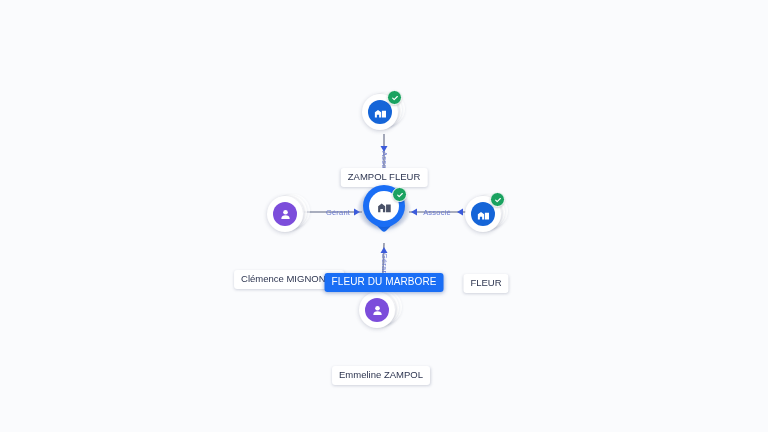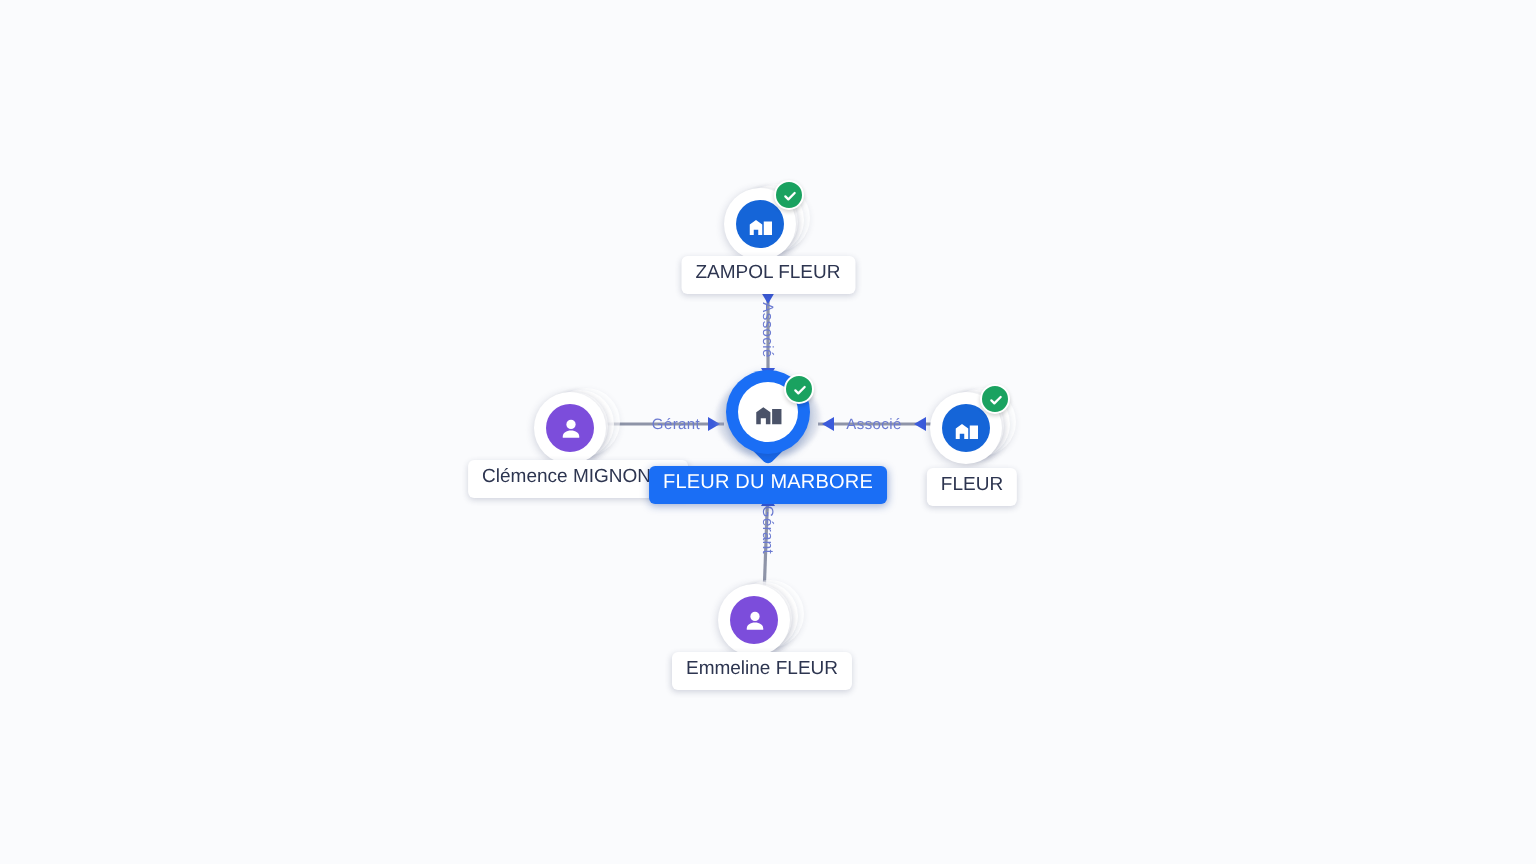--- a/index.html
+++ b/index.html
@@ -168,20 +168,21 @@
     transform: translateX(-50%);
     background: #ffffff;
     color: #2d3550;
     font-size: 9.5px;
     line-height: 1;
     padding: 4px 7px 5px 7px;
     border-radius: 3px;
     box-shadow: 0 1px 3px rgba(40,50,90,0.20);
     white-space: nowrap;
     font-family: "Liberation Sans", sans-serif;
+    margin-top: 40px;
   }
   .node-label.selected {
     background: #1a6ef5;
     color: #ffffff;
     font-size: 10px;
     letter-spacing: 0.1px;
     box-shadow: 0 1px 4px rgba(20,60,150,0.40);
     z-index: 40;
   }
   .node.z-top  { z-index: 50; }
@@ -284,21 +285,21 @@
       <div class="stack s3"></div>
       <div class="disc">
         <div class="inner-circle person">
           <svg width="15" height="15" viewBox="0 0 24 24" aria-hidden="true">
             <circle cx="12" cy="8.3" r="3.7" fill="#ffffff"></circle>
             <path fill="#ffffff" d="M12 13.2c-3.7 0-6.6 2.1-6.6 4.7V19h13.2v-1.1c0-2.6-2.9-4.7-6.6-4.7z"></path>
           </svg>
         </div>
       </div>
     </div>
-    <div class="node-label" style="left:0px; top:15px;">Emmeline FLEUR</div>
+    <div class="node-label" style="left:0px; top:15px;">Emmeline ZAMPOL</div>
   </div>
 
   <div class="node z-top" style="left:384px; top:211px;">
     <div class="node-marker" style="left:-22px; top:-26px;">
       <div class="pin">
         <div class="halo"></div>
         <div class="pin-tip"></div>
         <div class="pin-body"></div>
         <div class="pin-hole">
           <svg width="17" height="17" viewBox="0 0 24 24" aria-hidden="true">

